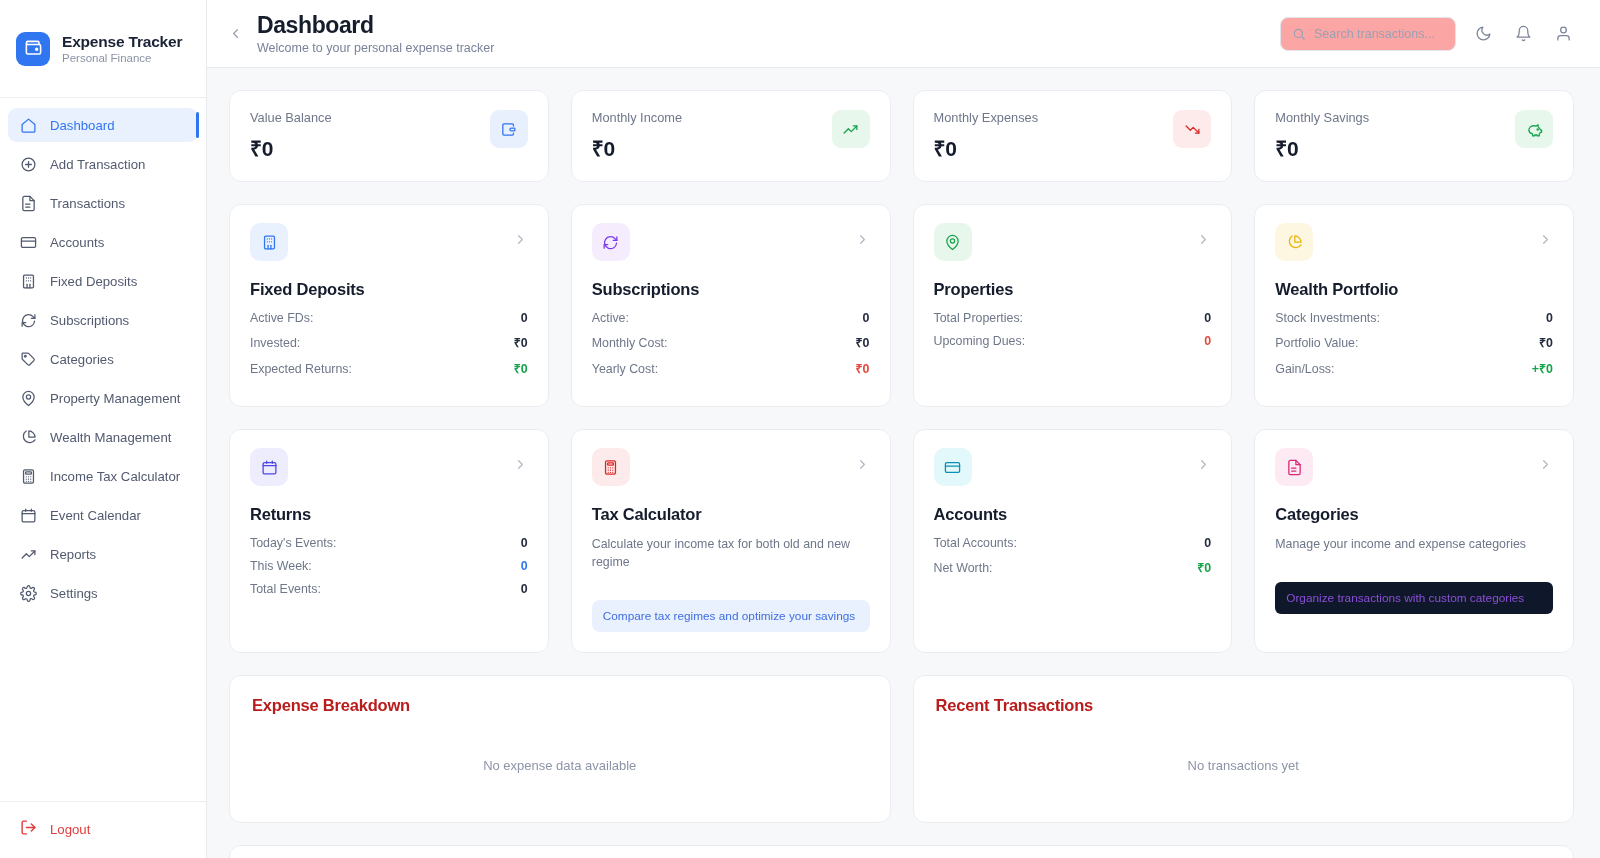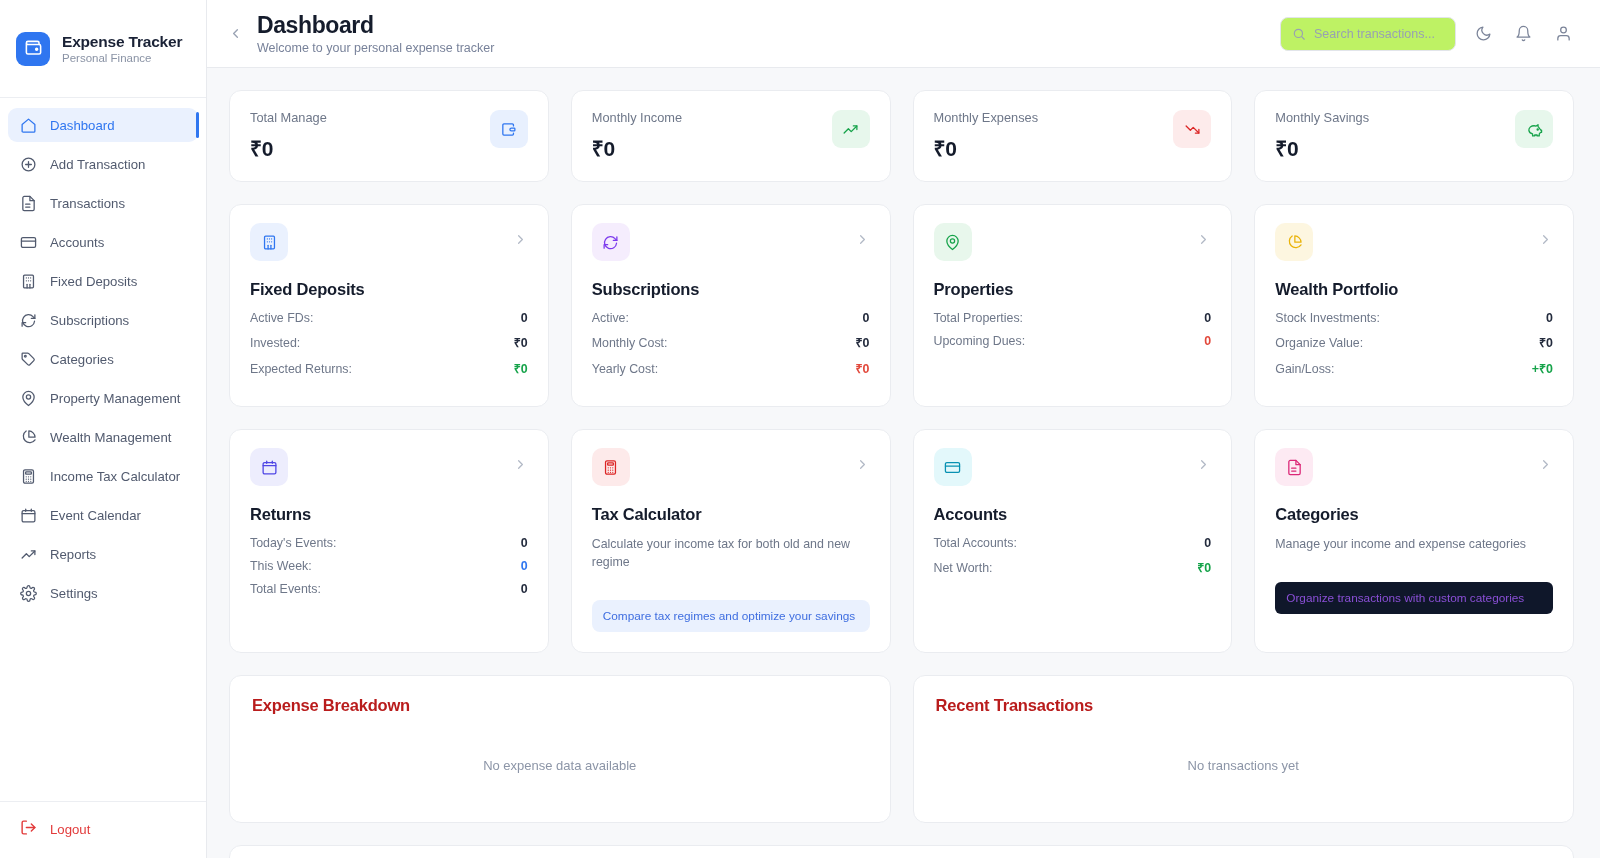--- a/index.html
+++ b/index.html
@@ -58,21 +58,21 @@
     display: flex; align-items: center; padding: 0 24px 0 14px; flex-shrink: 0;
   }
   .back-btn { width: 28px; height: 28px; display:flex; align-items:center; justify-content:center;
     color: #9aa3b4; cursor: pointer; flex-shrink: 0; }
   .page-heads { margin-left: 8px; display: flex; flex-direction: column; gap: 2px; }
   .page-title { font-size: 23px; font-weight: 700; color: #151c2c; letter-spacing: -0.4px; }
   .page-sub { font-size: 12.5px; color: #78melt; color: #78829a; }
   .topbar-right { margin-left: auto; display: flex; align-items: center; gap: 14px; }
   .search-box {
     width: 176px; height: 34px; border: 1px solid #e2e5ea; border-radius: 8px;
-    display: flex; align-items: center; gap: 8px; padding: 0 11px; background: #bef264;
+    display: flex; align-items: center; gap: 8px; padding: 0 11px; background: #fca5a5;
   }
   .search-box input {
     border: none; outline: none; font-size: 12.5px; color: #4a5366;
     font-family: "Liberation Sans", sans-serif; width: 100%; background: transparent;
   }
   .search-box input::placeholder { color: #98a1b2; }
   .icon-btn { width: 26px; height: 26px; display:flex; align-items:center; justify-content:center;
     color: #7b8499; cursor: pointer; }
 
   .content { flex: 1; overflow-y: auto; padding: 22px 26px 24px 22px; position: relative; }
@@ -332,21 +332,21 @@
               <circle cx="12" cy="7" r="4"></circle>
             </svg>
         </div>
       </div>
     </header>
 
     <div class="content">
       <div class="grid4" id="stats">
           <div class="card stat">
             <div>
-              <div class="stat-label">Total Manage</div>
+              <div class="stat-label">Value Balance</div>
               <div class="stat-value">₹0</div>
             </div>
             <div class="stat-ic" style="background:#e8f0fe;color:#2f76f0;">
               <svg width="17" height="17" viewBox="0 0 24 24" fill="none" stroke="currentColor" stroke-width="1.8" stroke-linecap="round" stroke-linejoin="round">
                 <path d="M19 7V5.5A1.5 1.5 0 0 0 17.5 4H5.5A1.5 1.5 0 0 0 4 5.5v13A1.5 1.5 0 0 0 5.5 20h12a1.5 1.5 0 0 0 1.5-1.5V17"></path>
                 <path d="M20 10h-4a2 2 0 0 0 0 4h4a1 1 0 0 0 1-1v-2a1 1 0 0 0-1-1z"></path>
               </svg>
             </div>
           </div>
           <div class="card stat">
@@ -488,21 +488,21 @@
                   <polyline points="9 18 15 12 9 6"></polyline>
                 </svg>
               </div>
             </div>
             <div class="feat-title">Wealth Portfolio</div>
             <div class="feat-row">
               <span class="k">Stock Investments:</span>
               <span class="v">0</span>
             </div>
             <div class="feat-row">
-              <span class="k">Organize Value:</span>
+              <span class="k">Portfolio Value:</span>
               <span class="v">₹0</span>
             </div>
             <div class="feat-row">
               <span class="k">Gain/Loss:</span>
               <span class="v green">+₹0</span>
             </div>
           </div>
         </div>
       <div class="grid4" id="feats2">
           <div class="card feat">

